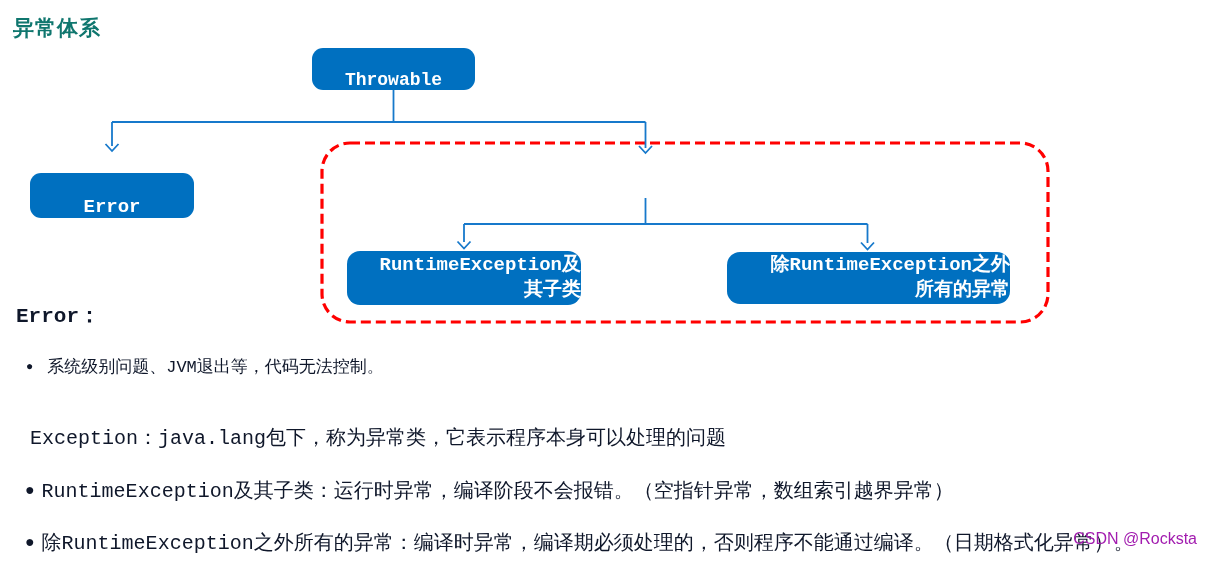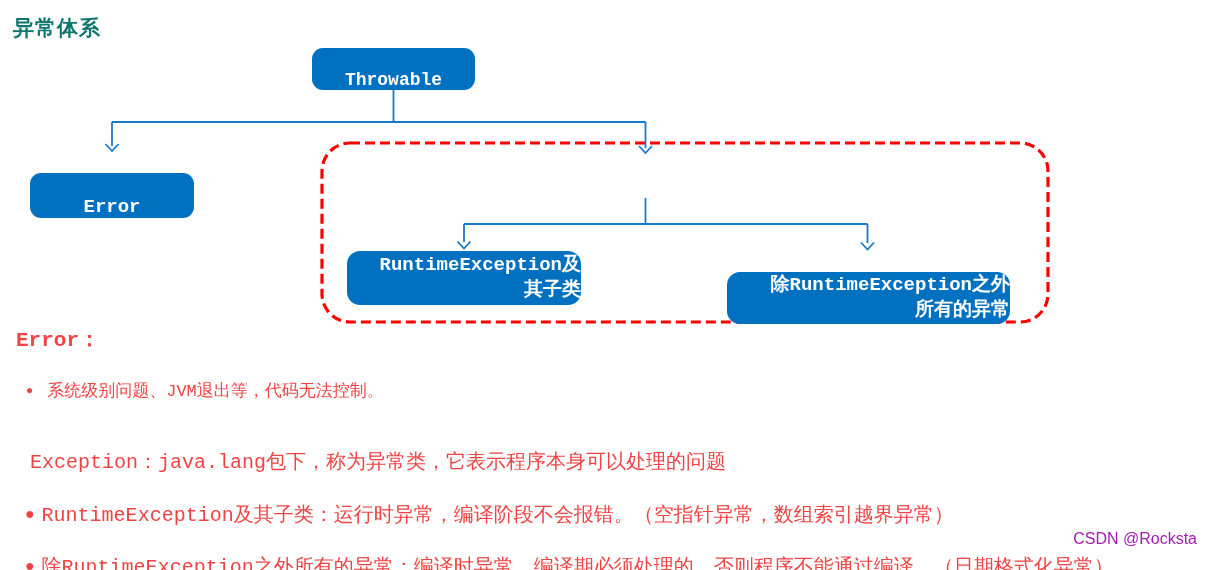--- a/index.html
+++ b/index.html
@@ -18,22 +18,22 @@
     position:absolute; background:#0070C0; color:#ffffff;
     border-radius:11px; display:flex; align-items:flex-end; justify-content:center;
     text-align:center; font-weight:bold; box-sizing:border-box;
   }
   .node-throwable { left:312px; top:48px;  width:163px; height:42px; font-size:18px; }
   .node-error     { left:30px;  top:153px; width:164px; height:45px; font-size:19px;margin-top:20px; }
   .node-exception { left:563px; top:155px; width:165px; height:43px; font-size:19px; }
   .node-runtime   { left:347px; top:251px; width:234px; height:54px; font-size:19px;
                     line-height:25px; border-radius:13px; flex-direction:column; }
   .node-checked   { left:727px; top:252px; width:283px; height:52px; font-size:19px;
-                    line-height:25px; border-radius:13px; flex-direction:column;margin-top:20px; }
-  .note { position:absolute; color:#ef4444; white-space:nowrap;margin-top:24px; }
+                    line-height:25px; border-radius:13px; flex-direction:column; }
+  .note { position:absolute; color:#0f172a; white-space:nowrap; }
   .note .lbl { font-weight:normal; }
   .note-error-heading { left:16px; top:301px; font-size:21px; font-weight:bold; }
   .note-bullet1 { left:26px; top:355px; font-size:17px; }
   .note-bullet1 .dot { font-size:12px; margin-right:14px; position:relative; top:-2px; }
   .note-exception { left:30px; top:424px; font-size:20px; }
   .note-bullet2 { left:25px; top:477px; font-size:20px; }
   .note-bullet3 { left:25px; top:529px; font-size:20px; }
   .note-bullet2 .dot, .note-bullet3 .dot { font-size:16px; margin-right:7px; position:relative; top:-2px; }
   .watermark {
     position:absolute; right:20px; bottom:22px;

